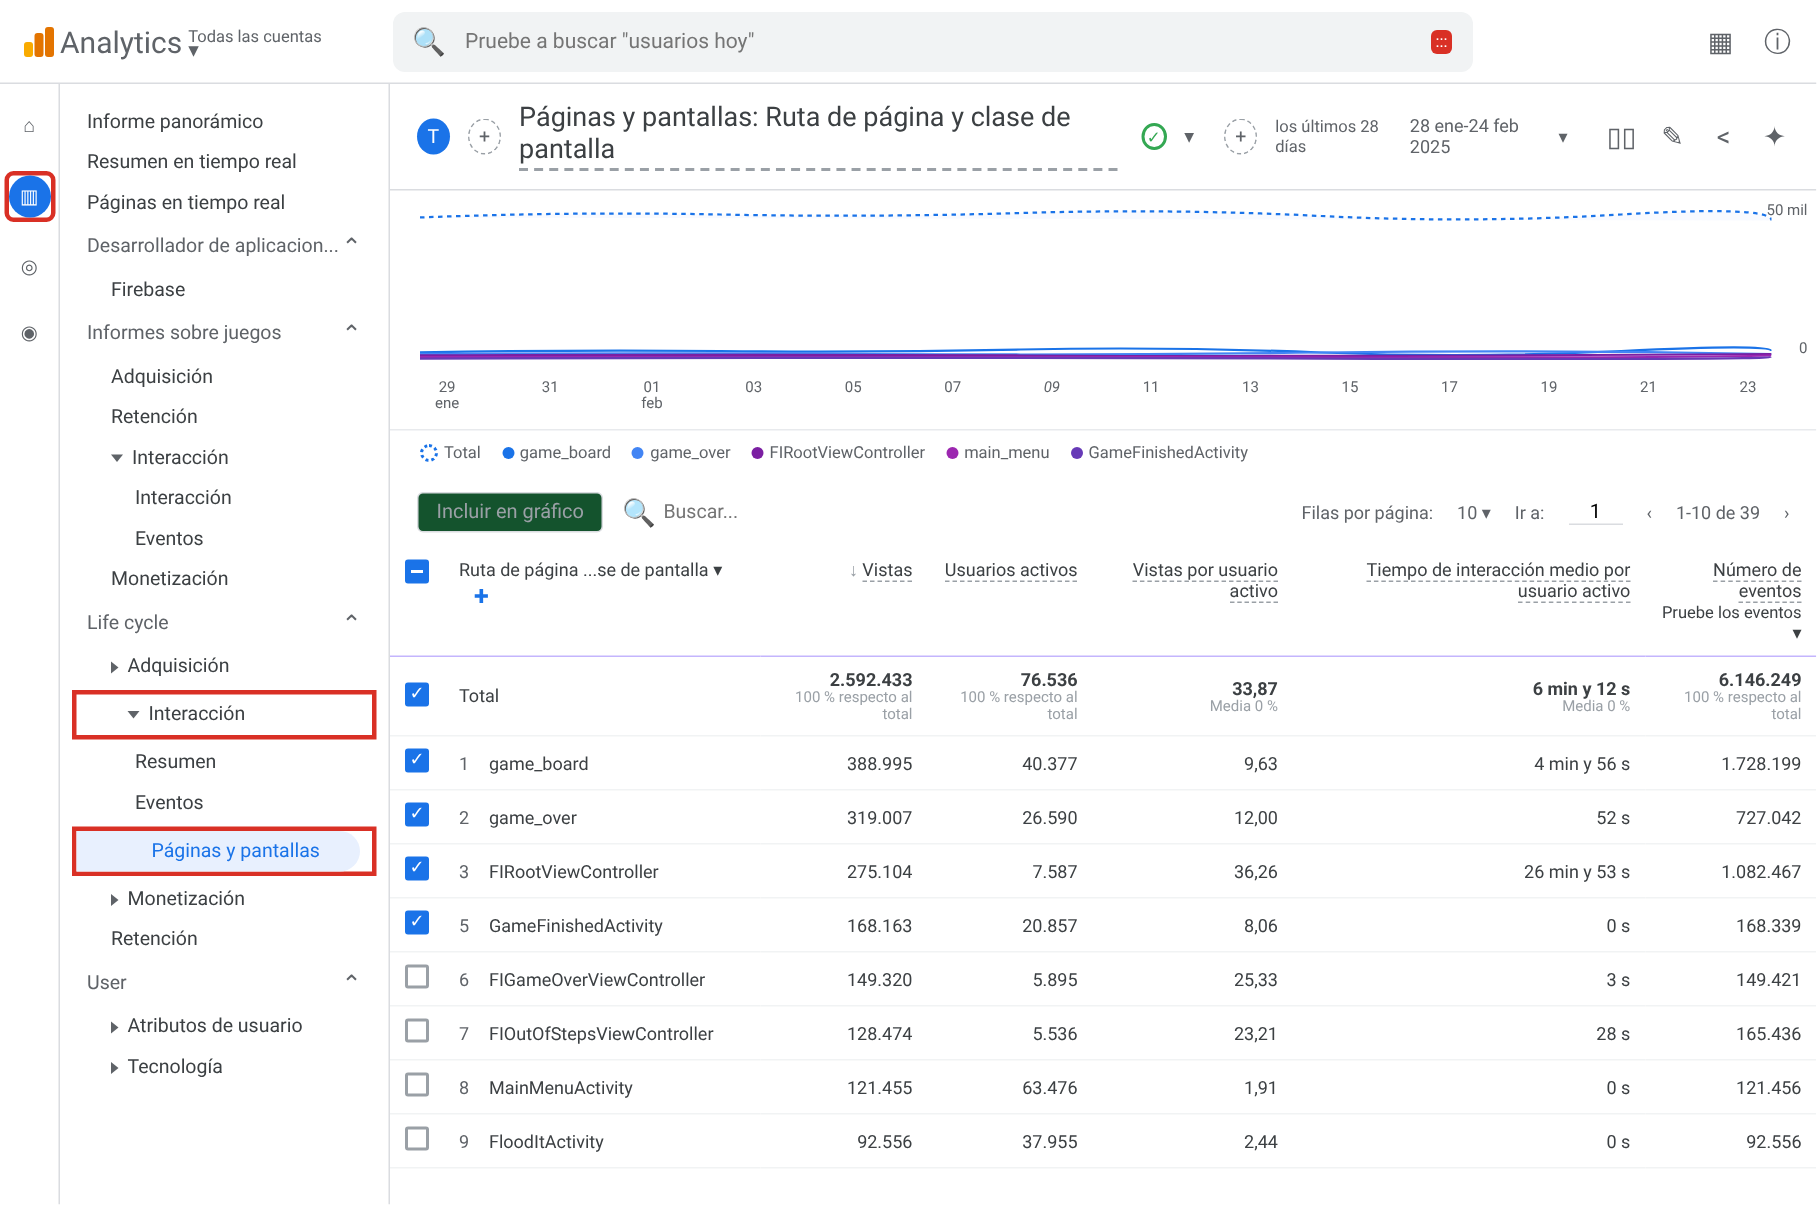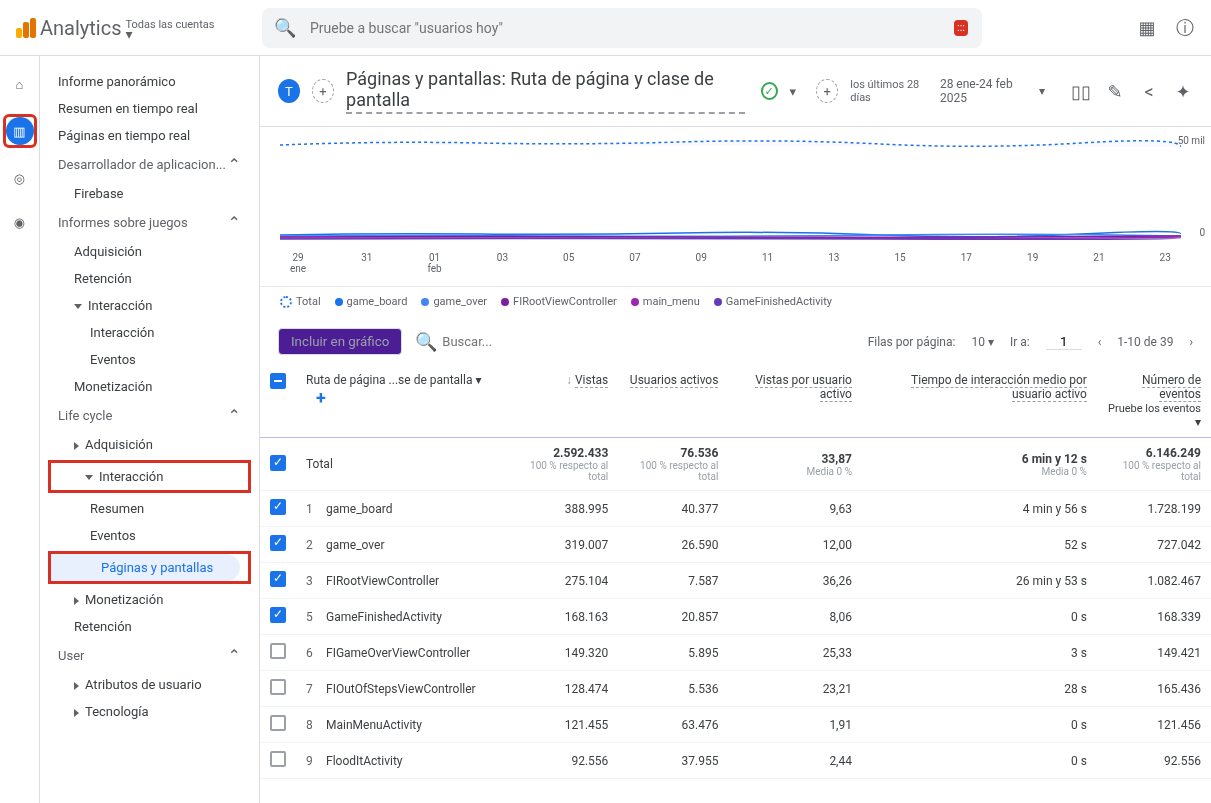--- a/index.html
+++ b/index.html
@@ -49,21 +49,21 @@
 .chart-ylab{position:absolute;right:6px;font-size:10px;color:#5f6368}
 .legend{display:flex;gap:14px;font-size:11px;color:#5f6368;padding:8px 20px 10px}
 .legend span::before{content:"";display:inline-block;width:8px;height:8px;border-radius:50%;margin-right:4px;vertical-align:middle}
 .lg-total::before{background:#fff;border:2px dotted #1a73e8}
 .lg-1::before{background:#1a73e8}
 .lg-2::before{background:#4285f4}
 .lg-3::before{background:#7b1fa2}
 .lg-4::before{background:#9c27b0}
 .lg-5::before{background:#673ab7}
 .table-ctrl{display:flex;align-items:center;gap:14px;padding:10px 18px;font-size:12px;color:#5f6368}
-.btn-outline{border:1px solid #dadce0;border-radius:4px;padding:5px 12px;color:#9aa0a6;background:#4c1d95}
+.btn-outline{border:1px solid #dadce0;border-radius:4px;padding:5px 12px;color:#9aa0a6;background:#14532d}
 .table-search{display:flex;align-items:center;gap:6px;flex:1}
 .table-search input{border:none;outline:none;font-size:13px}
 .pager{display:flex;align-items:center;gap:16px}
 .pager input{width:36px;border:none;border-bottom:1px solid #dadce0;text-align:center}
 .data-table{width:100%;border-collapse:collapse;font-size:12px}
 .data-table th{text-align:right;font-weight:400;color:#3c4043;padding:8px 10px;vertical-align:top;border-bottom:1px solid #c4b5fd}
 .data-table th .ul{border-bottom:1px dashed #9aa0a6}
 .data-table td{padding:8px 10px;text-align:right;border-bottom:1px solid #f1f3f4;color:#3c4043}
 .data-table td.l,.data-table th.l{text-align:left}
 .sub{font-size:10px;color:#9aa0a6;display:block}
@@ -189,21 +189,21 @@
         </svg>
         <div class="chart-axis" id="xaxis">
             <span style="white-space: pre; text-align: center;">29
 ene</span>
             <span style="white-space: pre; text-align: center;">31</span>
             <span style="white-space: pre; text-align: center;">01
 feb</span>
             <span style="white-space: pre; text-align: center;">03</span>
             <span style="white-space: pre; text-align: right;">05</span>
             <span style="white-space: pre; text-align: center;">07</span>
-            <span style="white-space: pre; text-align: center;">09</span>
+            <span style="white-space: pre; text-align: center; font-style: italic;">09</span>
             <span style="white-space: pre; text-align: center;">11</span>
             <span style="white-space: pre; text-align: center;">13</span>
             <span style="white-space: pre; text-align: center;">15</span>
             <span style="white-space: pre; text-align: center;">17</span>
             <span style="white-space: pre; text-align: center;">19</span>
             <span style="white-space: pre; text-align: center;">21</span>
             <span style="white-space: pre; text-align: center;">23</span>
           </div>
       </div>
       <div class="legend" id="legend">

